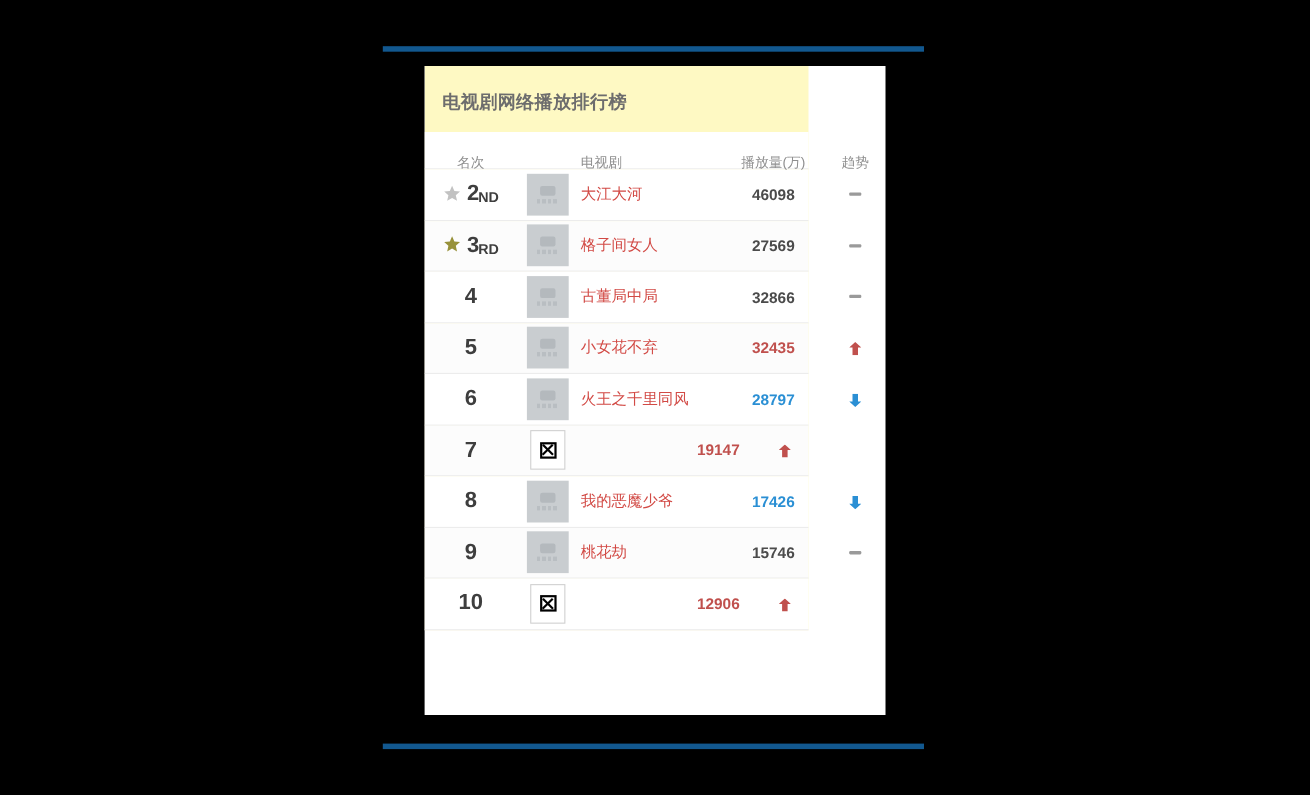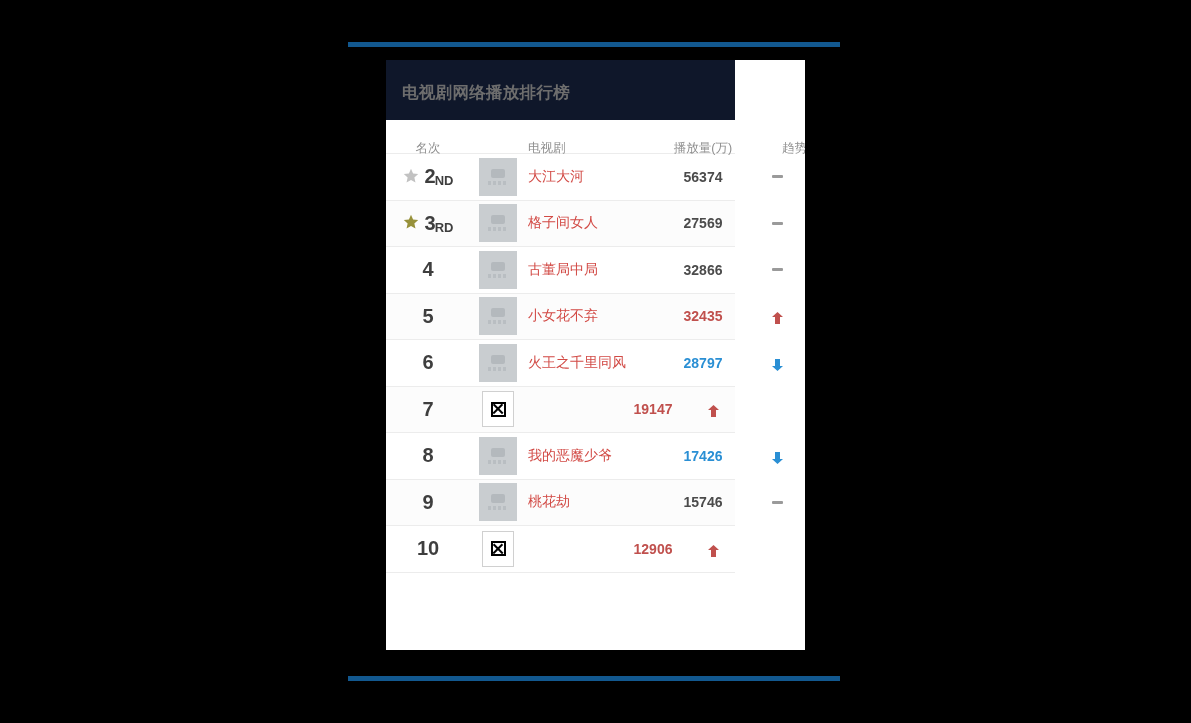--- a/index.html
+++ b/index.html
@@ -40,21 +40,21 @@
     background: #ffffff;
     overflow: hidden;
   }
 
   
   .card {
     position: absolute;
     left: 0;
     top: 0;
     width: 349px;
-    background: #0f172a;
+    background: #fef9c3;
     box-sizing: border-box;
   }
 
   .card-title {
     font-size: 16.5px;
     font-weight: bold;
     color: #6d6d6d;
     padding: 22px 0 16px 16px;
     letter-spacing: .3px;
     white-space: nowrap;
@@ -115,21 +115,21 @@
   .c-thumb { width: 56px;  flex: 0 0 56px; }
   .c-title { width: 130px; flex: 0 0 130px; }
   .c-plays { width: 90px;  flex: 0 0 90px; }
   .c-trend { width: 59px;  flex: 0 0 59px; }
 
   
   .col-head .c-rank  { text-align: center; }
   .col-head .c-thumb { }
   .col-head .c-title { text-align: left; padding-left: 2px;}
   .col-head .c-plays { text-align: center; }
-  .col-head .c-trend { text-align: right; }
+  .col-head .c-trend { text-align: center; }
 
   
   .row {
     display: flex;
     align-items: center;
     height: 45.5px;
     border-bottom: 1px solid #ececec;
     background: #ffffff;
   }
   .row:nth-child(even) { background: #fcfcfc; }
@@ -311,21 +311,21 @@
                 </svg></span>
               <span><span class="num">2</span><span class="suffix">ND</span></span>
             </div>
             <div class="thumb-wrap c-thumb">
               <div class="thumb">
                 <div class="ph-icon"></div>
                 <div class="ph-lines"></div>
               </div>
             </div>
             <div class="title-cell c-title">大江大河</div>
-            <div class="plays c-plays">56374</div>
+            <div class="plays c-plays">46098</div>
             <div class="trend c-trend">
               <span class="flat"></span>
             </div>
           </div>
           <div class="row">
             <div class="rank c-rank">
               <span class="star"><svg viewBox="0 0 20 20" width="16" height="16">
                   <polygon fill="#97913a" points="10,1 12.6,7 19,7.6 14.2,11.9 15.6,18.2 10,15 4.4,18.2 5.8,11.9 1,7.6 7.4,7"></polygon>
                 </svg></span>
               <span><span class="num">3</span><span class="suffix">RD</span></span>

